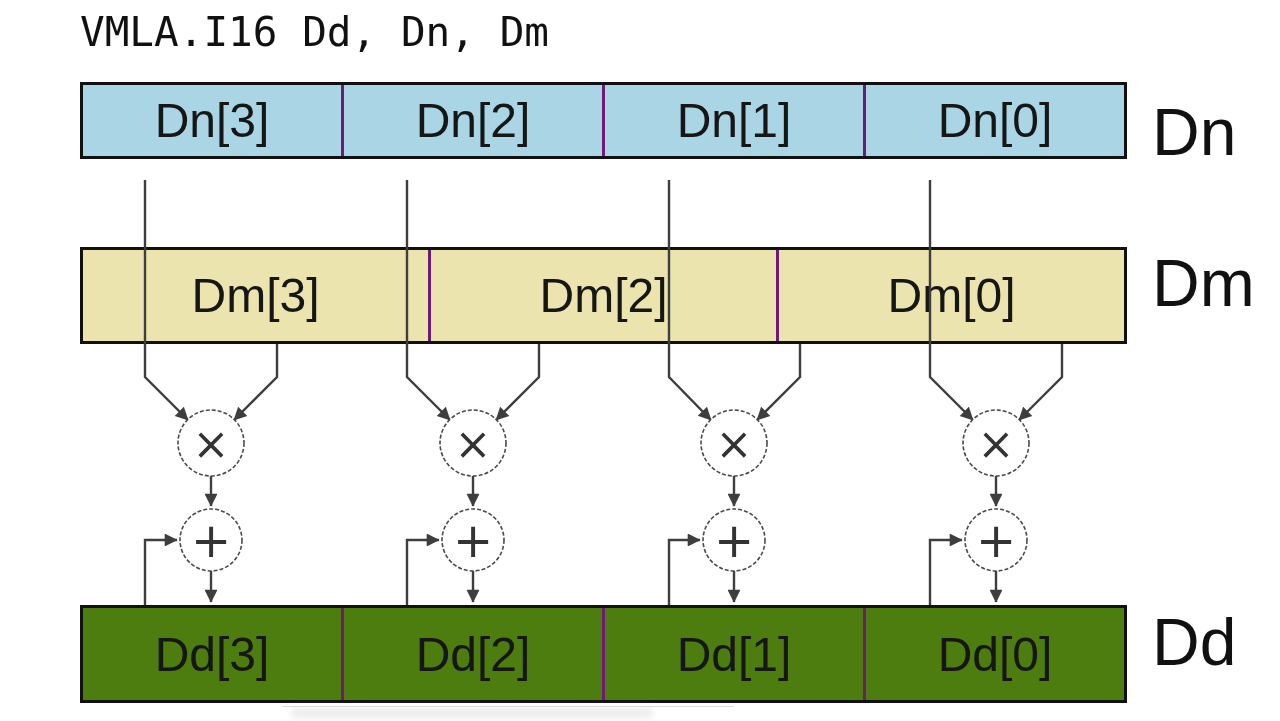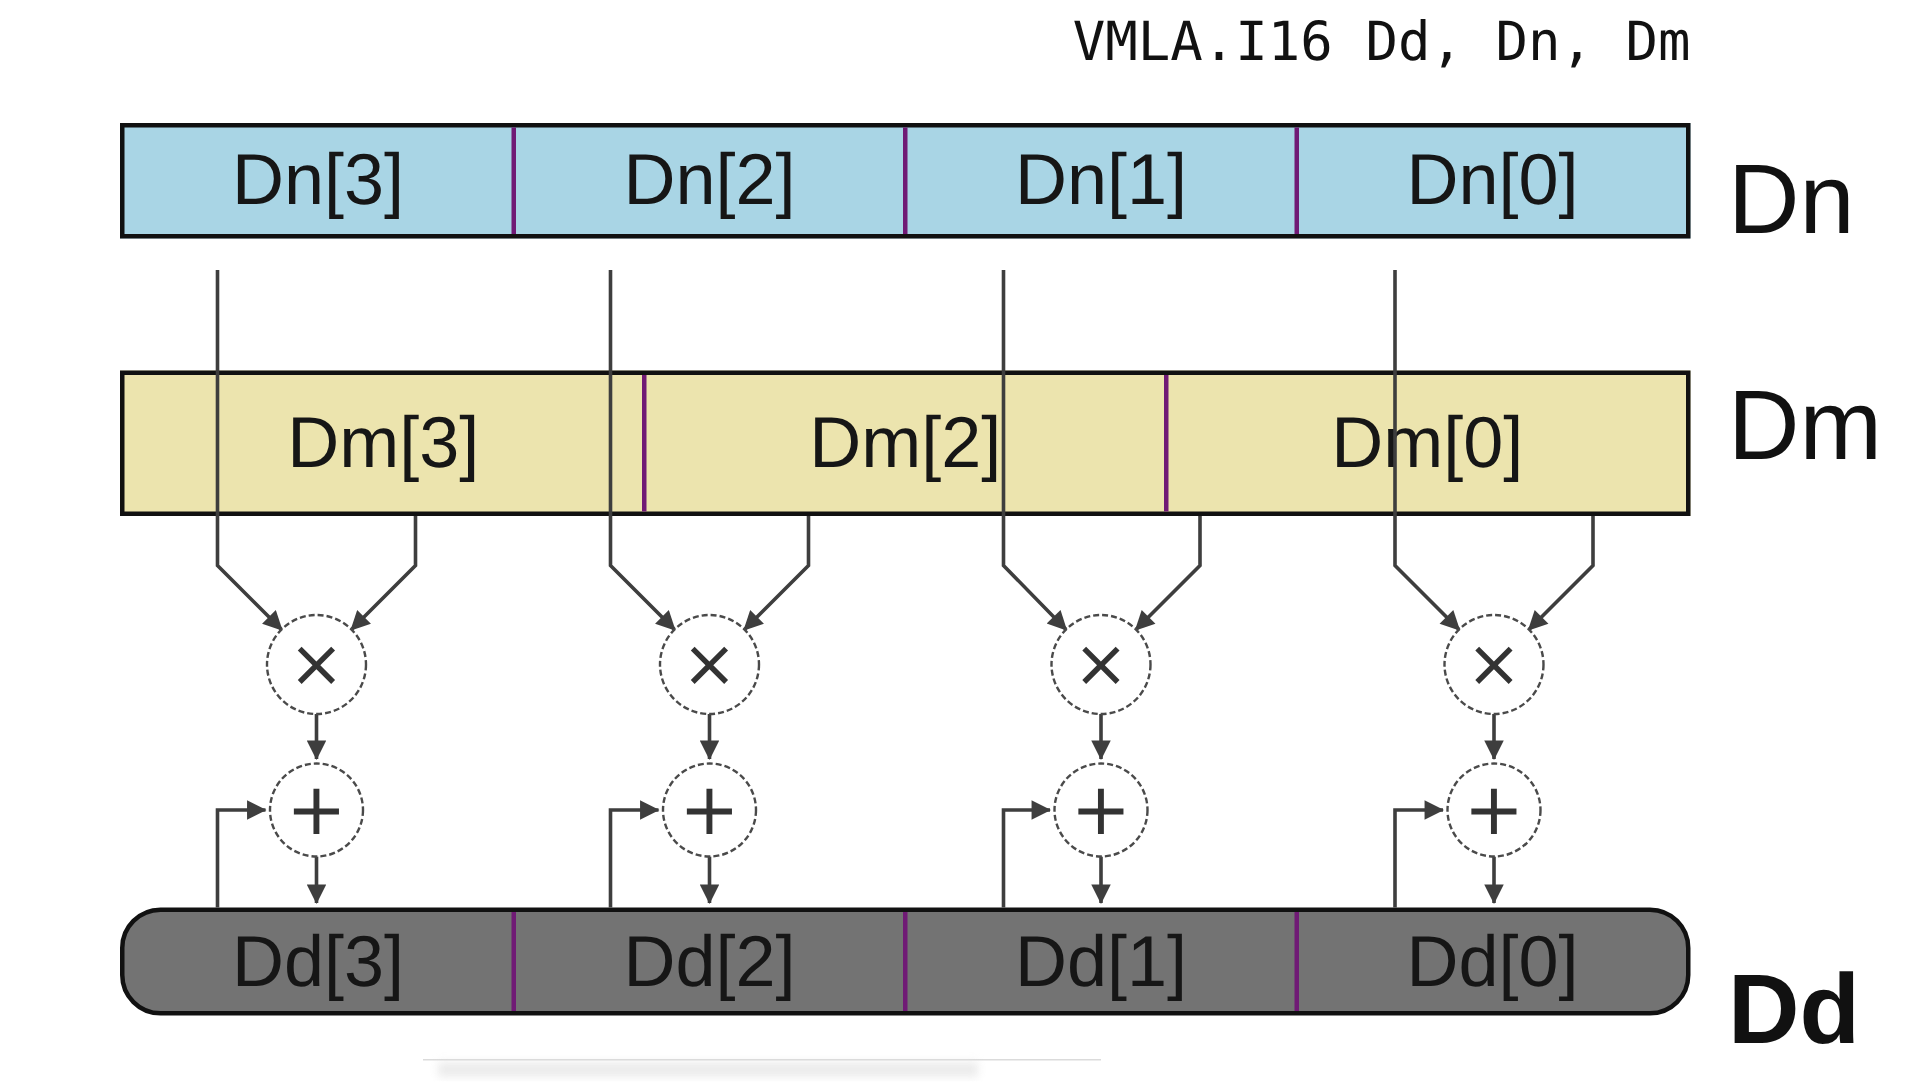--- a/index.html
+++ b/index.html
@@ -7,58 +7,58 @@
     position: relative;
     width: 1280px;
     height: 721px;
     background: #ffffff;
     overflow: hidden;
     font-family: "Liberation Sans", sans-serif;
   }
   .title {
     position: absolute;
     left: 80px; top: 8px; width: 1047px;
-    text-align: right;
+    text-align: left;
     font-family: "DejaVu Sans Mono", "Liberation Mono", monospace;
-    font-size: 36px;
+    font-size: 41px;
     color: #111111;
     letter-spacing: 0px;
     white-space: pre;
   }
   .reg-row {
     position: absolute;
     left: 80px; width: 1047px;
     display: flex;
     box-sizing: border-box;
     border: 3px solid #111111;
   }
   .row-dn { top: 82px;  height: 77px; background: #a9d5e5; }
   .row-dm { top: 247px; height: 97px; background: #ece4ae; }
-  .row-dd { top: 605px; height: 72px; background: #737373; border-radius: 27px; }
+  .row-dd { top: 605px; height: 98px; background: #4d7c0f; }
   .cell {
     flex: 1 1 0;
     display: flex;
     align-items: center;
     justify-content: center;
     font-size: 48px;
     color: #161616;
     border-left: 3px solid #701a75;
   }
   .cell:first-child { border-left: none; }
   .reg-label {
     position: absolute;
     left: 1152px; width: 110px;
     display: flex;
     align-items: center;
     font-size: 66px;
     color: #111111;
   }
   .label-dn { top: 82px;  height: 99px; }
   .label-dm { top: 234px; height: 98px; }
-  .label-dd { top: 623px; height: 98px; font-weight: bold; }
+  .label-dd { top: 593px; height: 98px; }
   .overlay {
     position: absolute;
     left: 0; top: 0;
     pointer-events: none;
   }
   .flow { stroke: #3e3e3e; stroke-width: 2.4; fill: none; }
   .opcircle { fill: #ffffff; stroke: #4a4a4a; stroke-width: 1.6; stroke-dasharray: 4 2; }
   .opglyph {
     font-family: "DejaVu Sans", sans-serif;
     fill: #333333;

